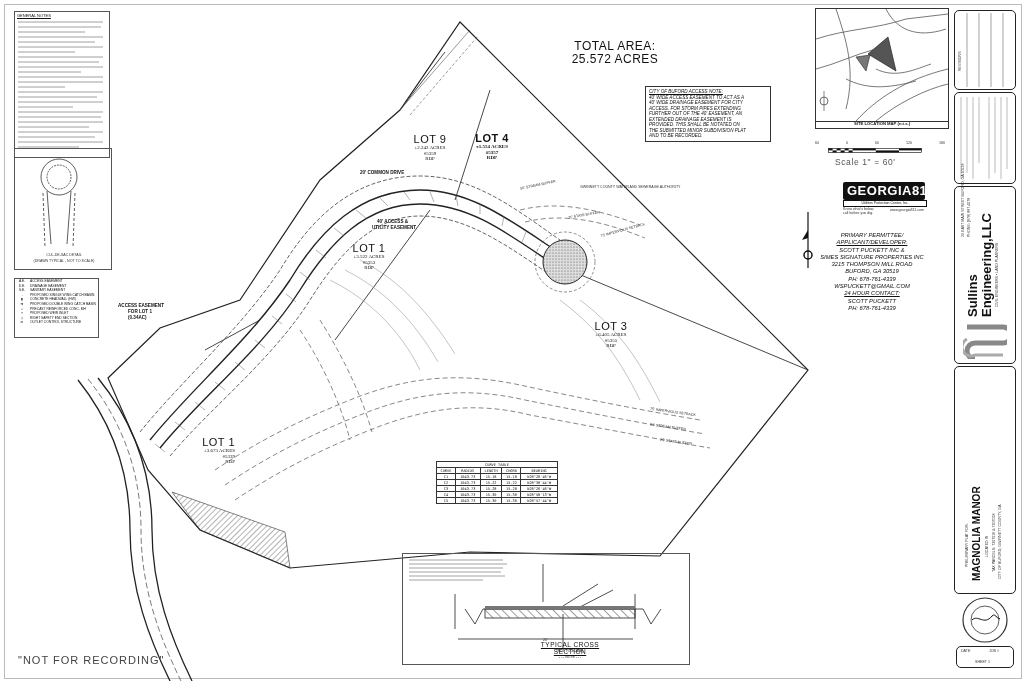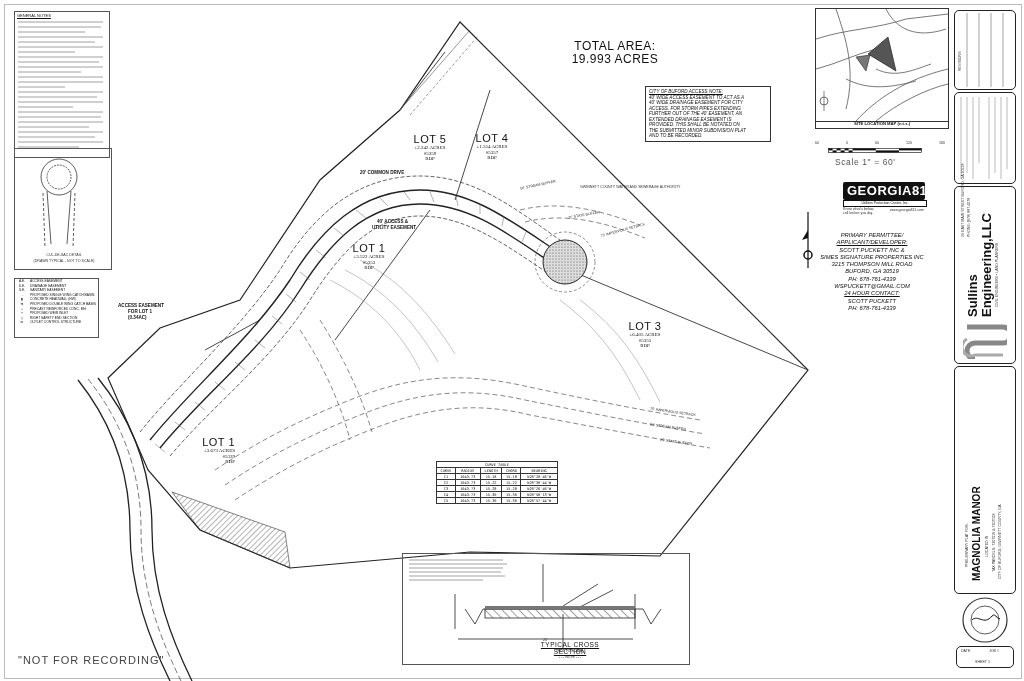--- a/index.html
+++ b/index.html
@@ -198,42 +198,42 @@
   </g>
 
   <g fill="none" stroke="#555" stroke-width="0.6">
     <path d="M400 110 L470 30"></path>
     <path d="M410 115 L478 36" stroke-dasharray="3 2"></path>
   </g>
 </svg>
 
 <div class="abs total-area">
   <div>TOTAL AREA:</div>
-  <div>19.993 ACRES</div>
+  <div>25.572 ACRES</div>
 </div>
 
 <div class="abs lot-label" style="left:405px;top:133px;width:50px;">
-  <div class="n">LOT 5</div>
+  <div class="n">LOT 9</div>
   <div class="s">±2.242 ACRES</div>
   <div class="s">#5359</div>
   <div class="s">RDP</div>
 </div>
-<div class="abs lot-label" style="left:467px;top:132px;width:50px;">
+<div class="abs lot-label" style="left:467px;top:132px;width:50px;font-weight:bold;">
   <div class="n">LOT 4</div>
   <div class="s">±1.554 ACRES</div>
   <div class="s">#5357</div>
   <div class="s">RDP</div>
 </div>
 <div class="abs lot-label" style="left:344px;top:242px;width:50px;">
   <div class="n">LOT 1</div>
   <div class="s">±3.522 ACRES</div>
   <div class="s">#5353</div>
   <div class="s">RDP</div>
 </div>
-<div class="abs lot-label" style="left:620px;top:320px;width:50px;">
+<div class="abs lot-label" style="left:586px;top:320px;width:50px;">
   <div class="n">LOT 3</div>
   <div class="s">±6.405 ACRES</div>
   <div class="s">#5355</div>
   <div class="s">RDP</div>
 </div>
 <div class="abs lot-label" style="left:185px;top:436px;width:50px;text-align:right;">
   <div class="n">LOT 1</div>
   <div class="s">±3.673 ACRES</div>
   <div class="s">#5339</div>
   <div class="s">RDP</div>

